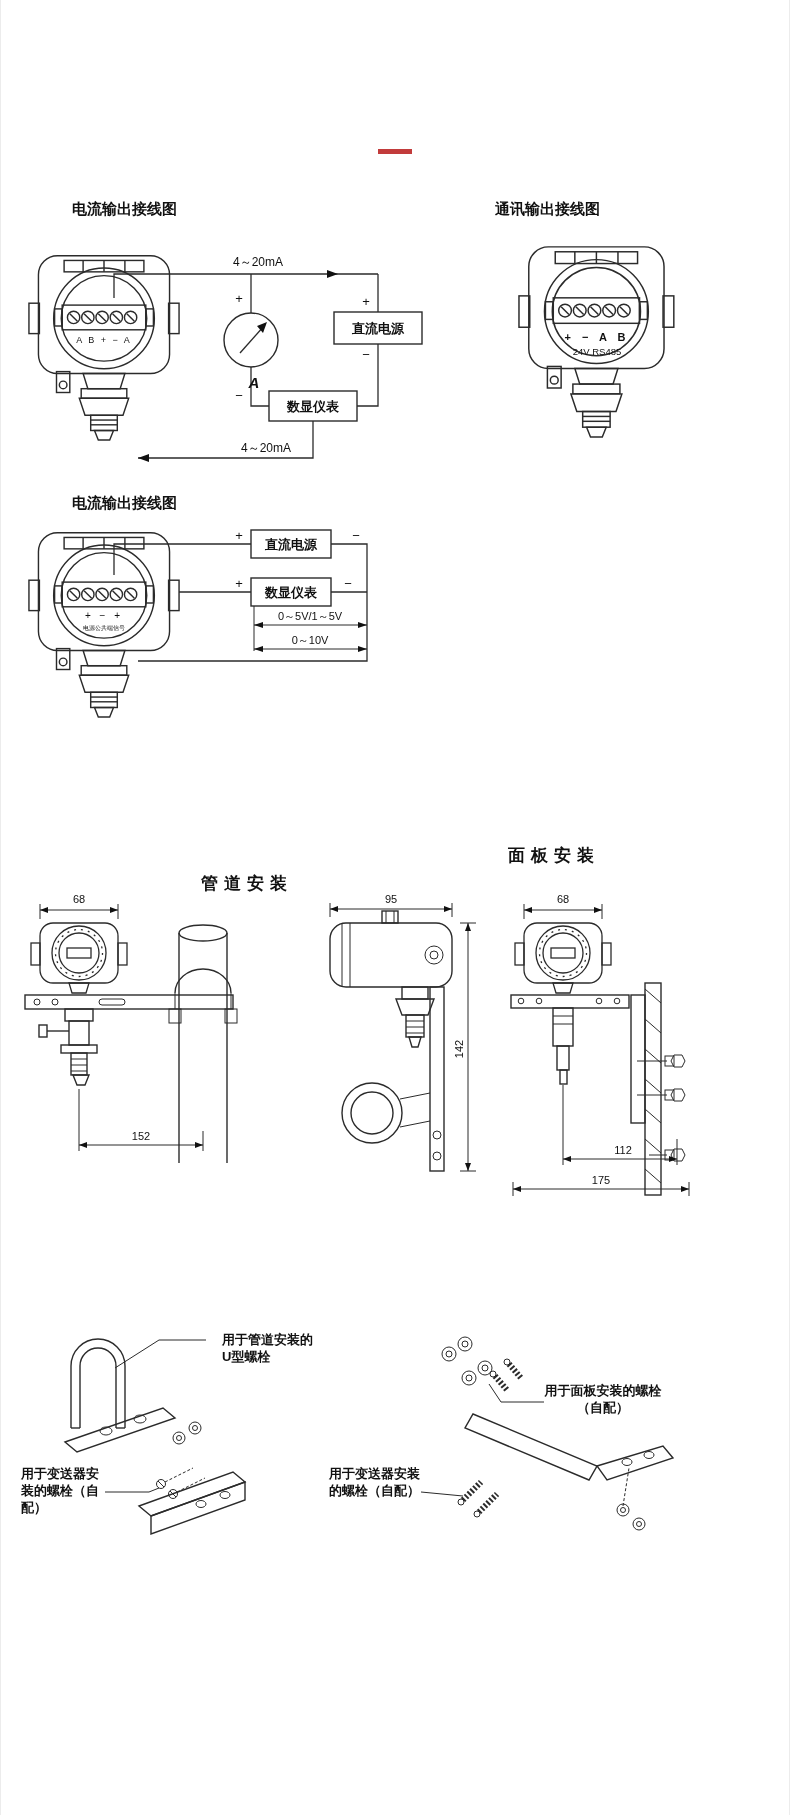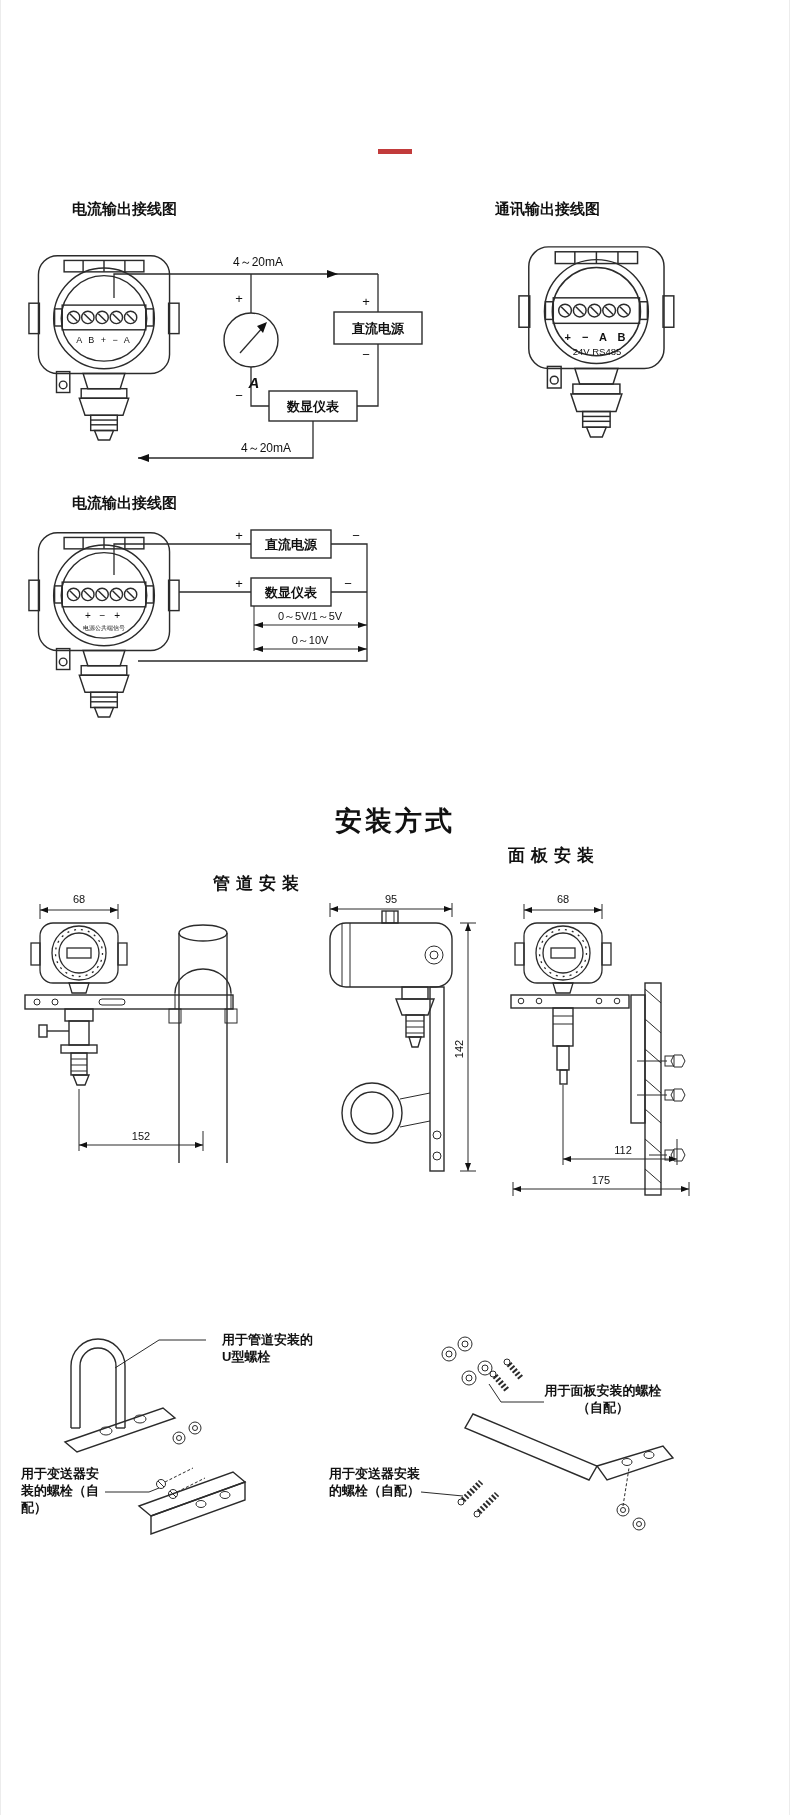--- a/index.html
+++ b/index.html
@@ -158,22 +158,21 @@
       <polygon class="ah" points="228,110 237,107 237,113"></polygon>
       <polygon class="ah" points="341,110 332,107 332,113"></polygon>
       <line class="thin" x1="228" y1="134" x2="341" y2="134"></line>
       <polygon class="ah" points="228,134 237,131 237,137"></polygon>
       <polygon class="ah" points="341,134 332,131 332,137"></polygon>
     </g>
     <text x="284" y="105" font-size="11" text-anchor="middle">0～5V/1～5V</text>
     <text x="284" y="129" font-size="11" text-anchor="middle">0～10V</text>
   </svg>
 
-  <h2 class="section-heading" style="top:803px;">安装方式</h2>
-  <div class="install-label" style="left:212px; top:872px;">管道安装</div>
+  <div class="install-label" style="left:200px; top:872px;">管道安装</div>
   <div class="install-label" style="left:507px; top:844px;">面板安装</div>
 
   <svg class="diag" style="left:10px; top:893px;" width="310" height="300" viewBox="0 0 310 300">
     <text class="dim" x="68" y="10" text-anchor="middle">68</text>
     <g>
       <line class="thin" x1="29" y1="17" x2="107" y2="17"></line>
       <polygon class="ah" points="29,17 37,14 37,20"></polygon>
       <polygon class="ah" points="107,17 99,14 99,20"></polygon>
       <line class="thin" x1="29" y1="11" x2="29" y2="26"></line>
       <line class="thin" x1="107" y1="11" x2="107" y2="26"></line>

